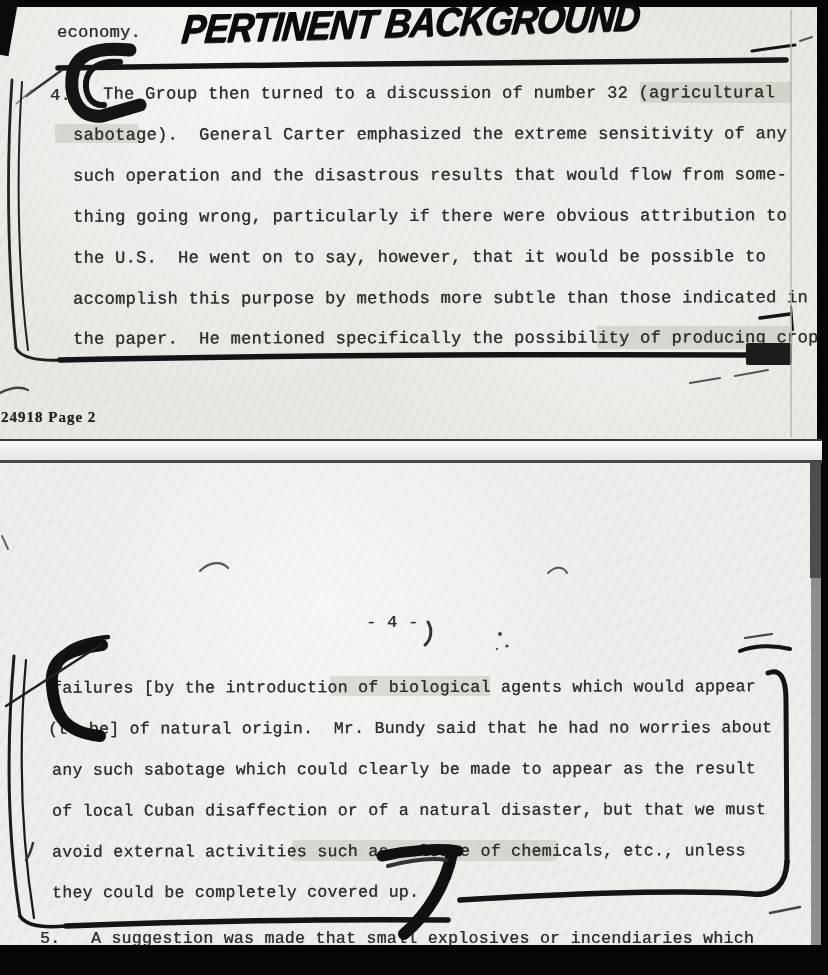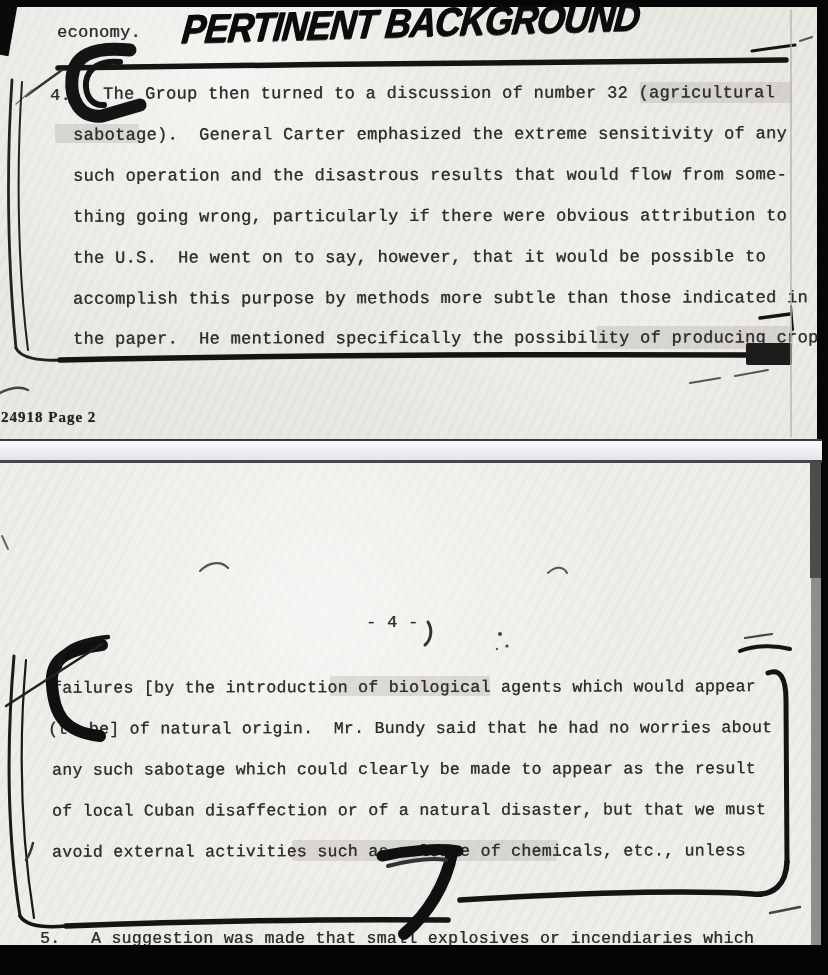--- a/index.html
+++ b/index.html
@@ -82,20 +82,21 @@
 
   <div id="footer-id">24918  Page 2</div>
 
   <div class="tw p1" style="left:366px;top:613px;">- 4 -</div>
 
   <div class="tw p2 ln" style="left:52px;top:678px;">failures [by the introduction of biological agents which would appear</div>
   <div class="tw p2 ln" style="left:48px;top:719px;">(to be] of natural origin.  Mr. Bundy said that he had no worries about</div>
   <div class="tw p2 ln" style="left:52px;top:760px;">any such sabotage which could clearly be made to appear as the result</div>
   <div class="tw p2 ln" style="left:52px;top:801px;">of local Cuban disaffection or of a natural disaster, but that we must</div>
   <div class="tw p2 ln" style="left:52px;top:842px;">avoid external activities such as release of chemicals, etc., unless</div>
+  <div class="tw p2 ln" style="left:52px;top:883px;">they could be completely covered up.</div>
 
   <div class="tw p2" style="left:40px;top:929px;">5.   A suggestion was made that small explosives or incendiaries which</div>
 
   <svg id="marks" width="828" height="975" viewBox="0 0 828 975">
     <g stroke="#141414" fill="none" stroke-linecap="round">
 
       <path d="M58,68 C300,64 600,62 786,60" stroke-width="5.5"></path>
       <path d="M752,51 L795,45" stroke-width="3"></path>
       <path d="M800,41 L812,37" stroke-width="2" stroke="#555"></path>
 

